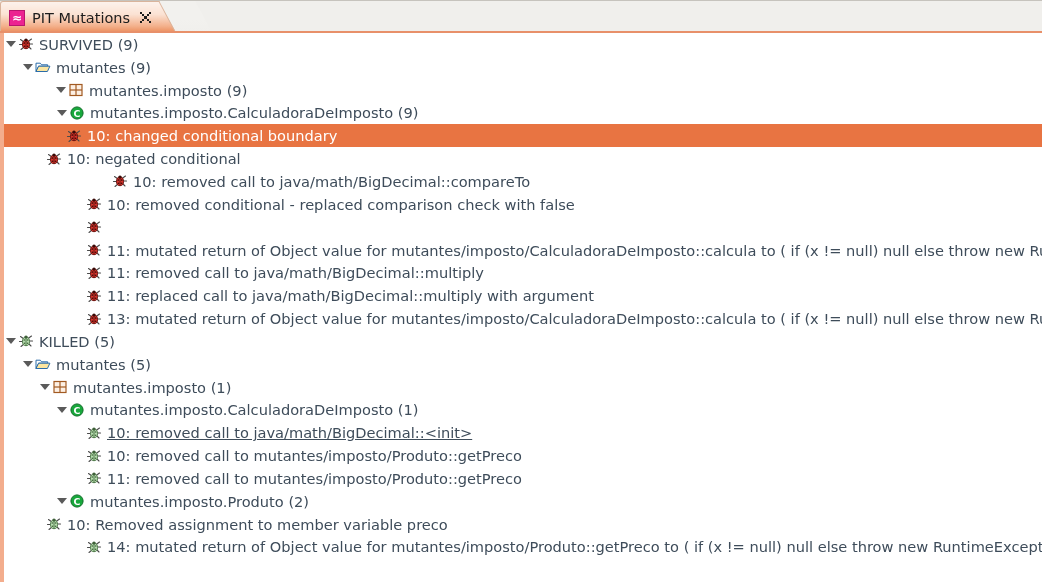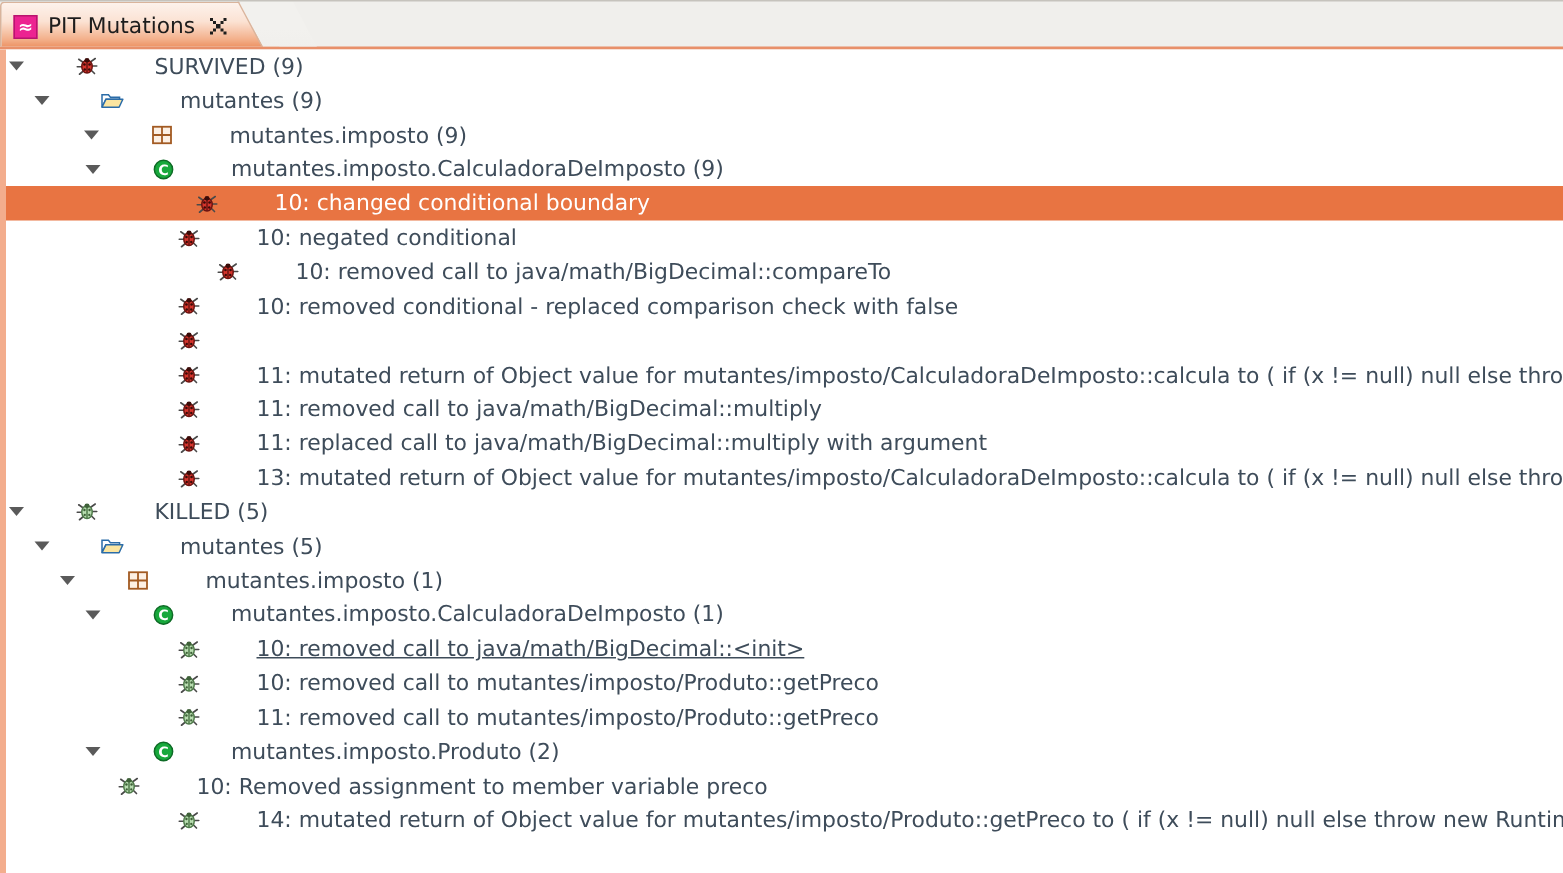--- a/index.html
+++ b/index.html
@@ -107,21 +107,20 @@
   .row {
     position: relative;
     height: 22.85px;
     display: flex;
     align-items: center;
     white-space: nowrap;
     font-size: 14.6px;
     color: #3e4c5a;
     box-sizing: border-box;
     padding-right: 4px;
-    gap: 32px;
   }
   .row.selected {
     background: #e87442;
     color: #ffffff;
   }
   .twisty {
     width: 0;
     height: 0;
     border-left: 5px solid transparent;
     border-right: 5px solid transparent;
@@ -218,21 +217,21 @@
       <div class="row" style="padding-left: 53px;">
         <span class="twisty"></span>
         <span class="icon">
           <svg width="16" height="16" viewBox="0 0 16 16">
             <circle cx="8" cy="8" r="6.1" fill="#18a83c" stroke="#0e6b26" stroke-width="1"></circle>
             <text x="8" y="11.6" text-anchor="middle" font-family="DejaVu Sans, sans-serif" font-size="9.5" font-weight="bold" fill="#ffffff">C</text>
           </svg>
         </span>
         <span class="label">mutantes.imposto.CalculadoraDeImposto (9)</span>
       </div>
-      <div class="row selected" style="padding-left: 82px; text-align: center;">
+      <div class="row selected" style="padding-left: 50px; text-align: center;">
         <span class="twisty hidden"></span>
         <span class="icon">
           <svg width="16" height="16" viewBox="0 0 16 16">
             <g stroke="#4a4a4a" stroke-width="1.1" stroke-linecap="round">
               <line x1="2.5" y1="3.5" x2="6" y2="6"></line>
               <line x1="13.5" y1="3.0" x2="10" y2="5.5"></line>
               <line x1="1.5" y1="8.5" x2="5" y2="8.5"></line>
               <line x1="14.5" y1="8" x2="11" y2="8"></line>
               <line x1="3" y1="13.5" x2="6" y2="11"></line>
               <line x1="13" y1="13" x2="10.5" y2="10.5"></line>
@@ -241,21 +240,21 @@
             <line x1="8" y1="4.3" x2="8" y2="12.6" stroke="#6d1410" stroke-width="1"></line>
             <circle cx="6.3" cy="7" r="0.85" fill="#3b0b08"></circle>
             <circle cx="9.7" cy="7" r="0.85" fill="#3b0b08"></circle>
             <circle cx="6.5" cy="10.3" r="0.8" fill="#3b0b08"></circle>
             <circle cx="9.5" cy="10.3" r="0.8" fill="#3b0b08"></circle>
             <ellipse cx="8" cy="4.1" rx="1.7" ry="1.5" fill="#3b0b08"></ellipse>
           </svg>
         </span>
         <span class="label">10: changed conditional boundary</span>
       </div>
-      <div class="row" style="padding-left: 30px; margin-left: 40px;">
+      <div class="row" style="padding-left: 30px;">
         <span class="twisty hidden"></span>
         <span class="icon">
           <svg width="16" height="16" viewBox="0 0 16 16">
             <g stroke="#4a4a4a" stroke-width="1.1" stroke-linecap="round">
               <line x1="2.5" y1="3.5" x2="6" y2="6"></line>
               <line x1="13.5" y1="3.0" x2="10" y2="5.5"></line>
               <line x1="1.5" y1="8.5" x2="5" y2="8.5"></line>
               <line x1="14.5" y1="8" x2="11" y2="8"></line>
               <line x1="3" y1="13.5" x2="6" y2="11"></line>
               <line x1="13" y1="13" x2="10.5" y2="10.5"></line>

